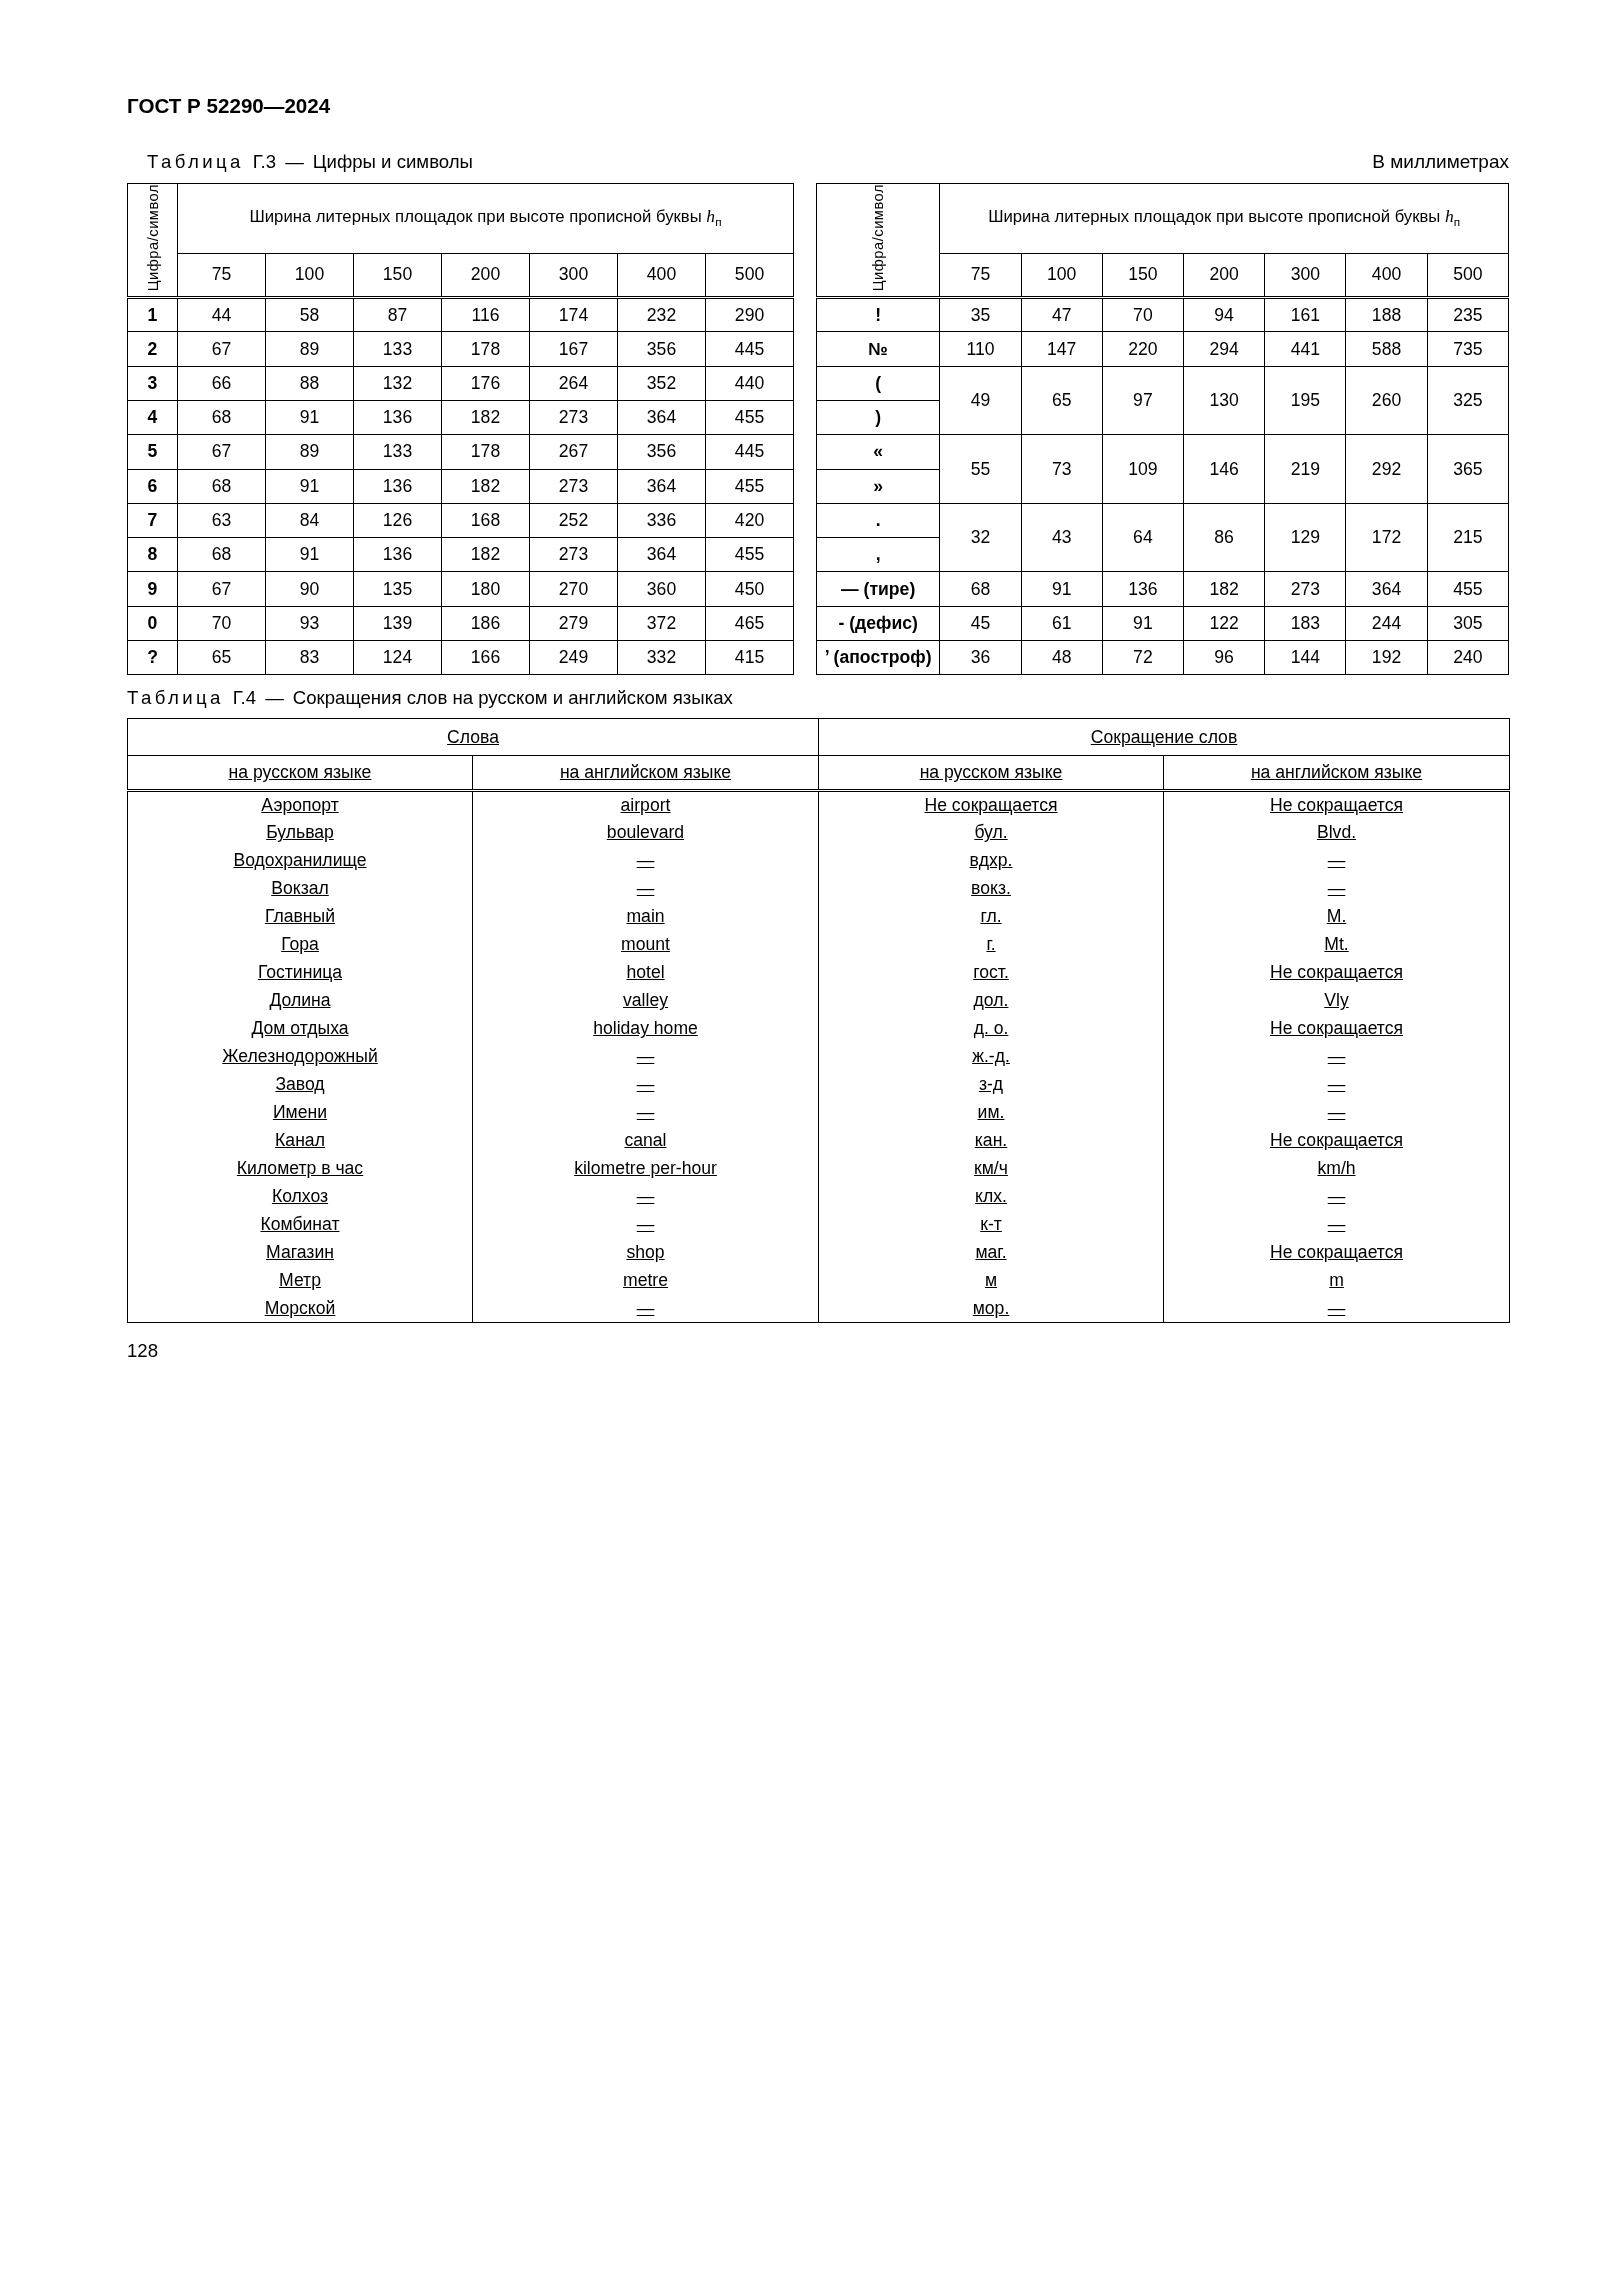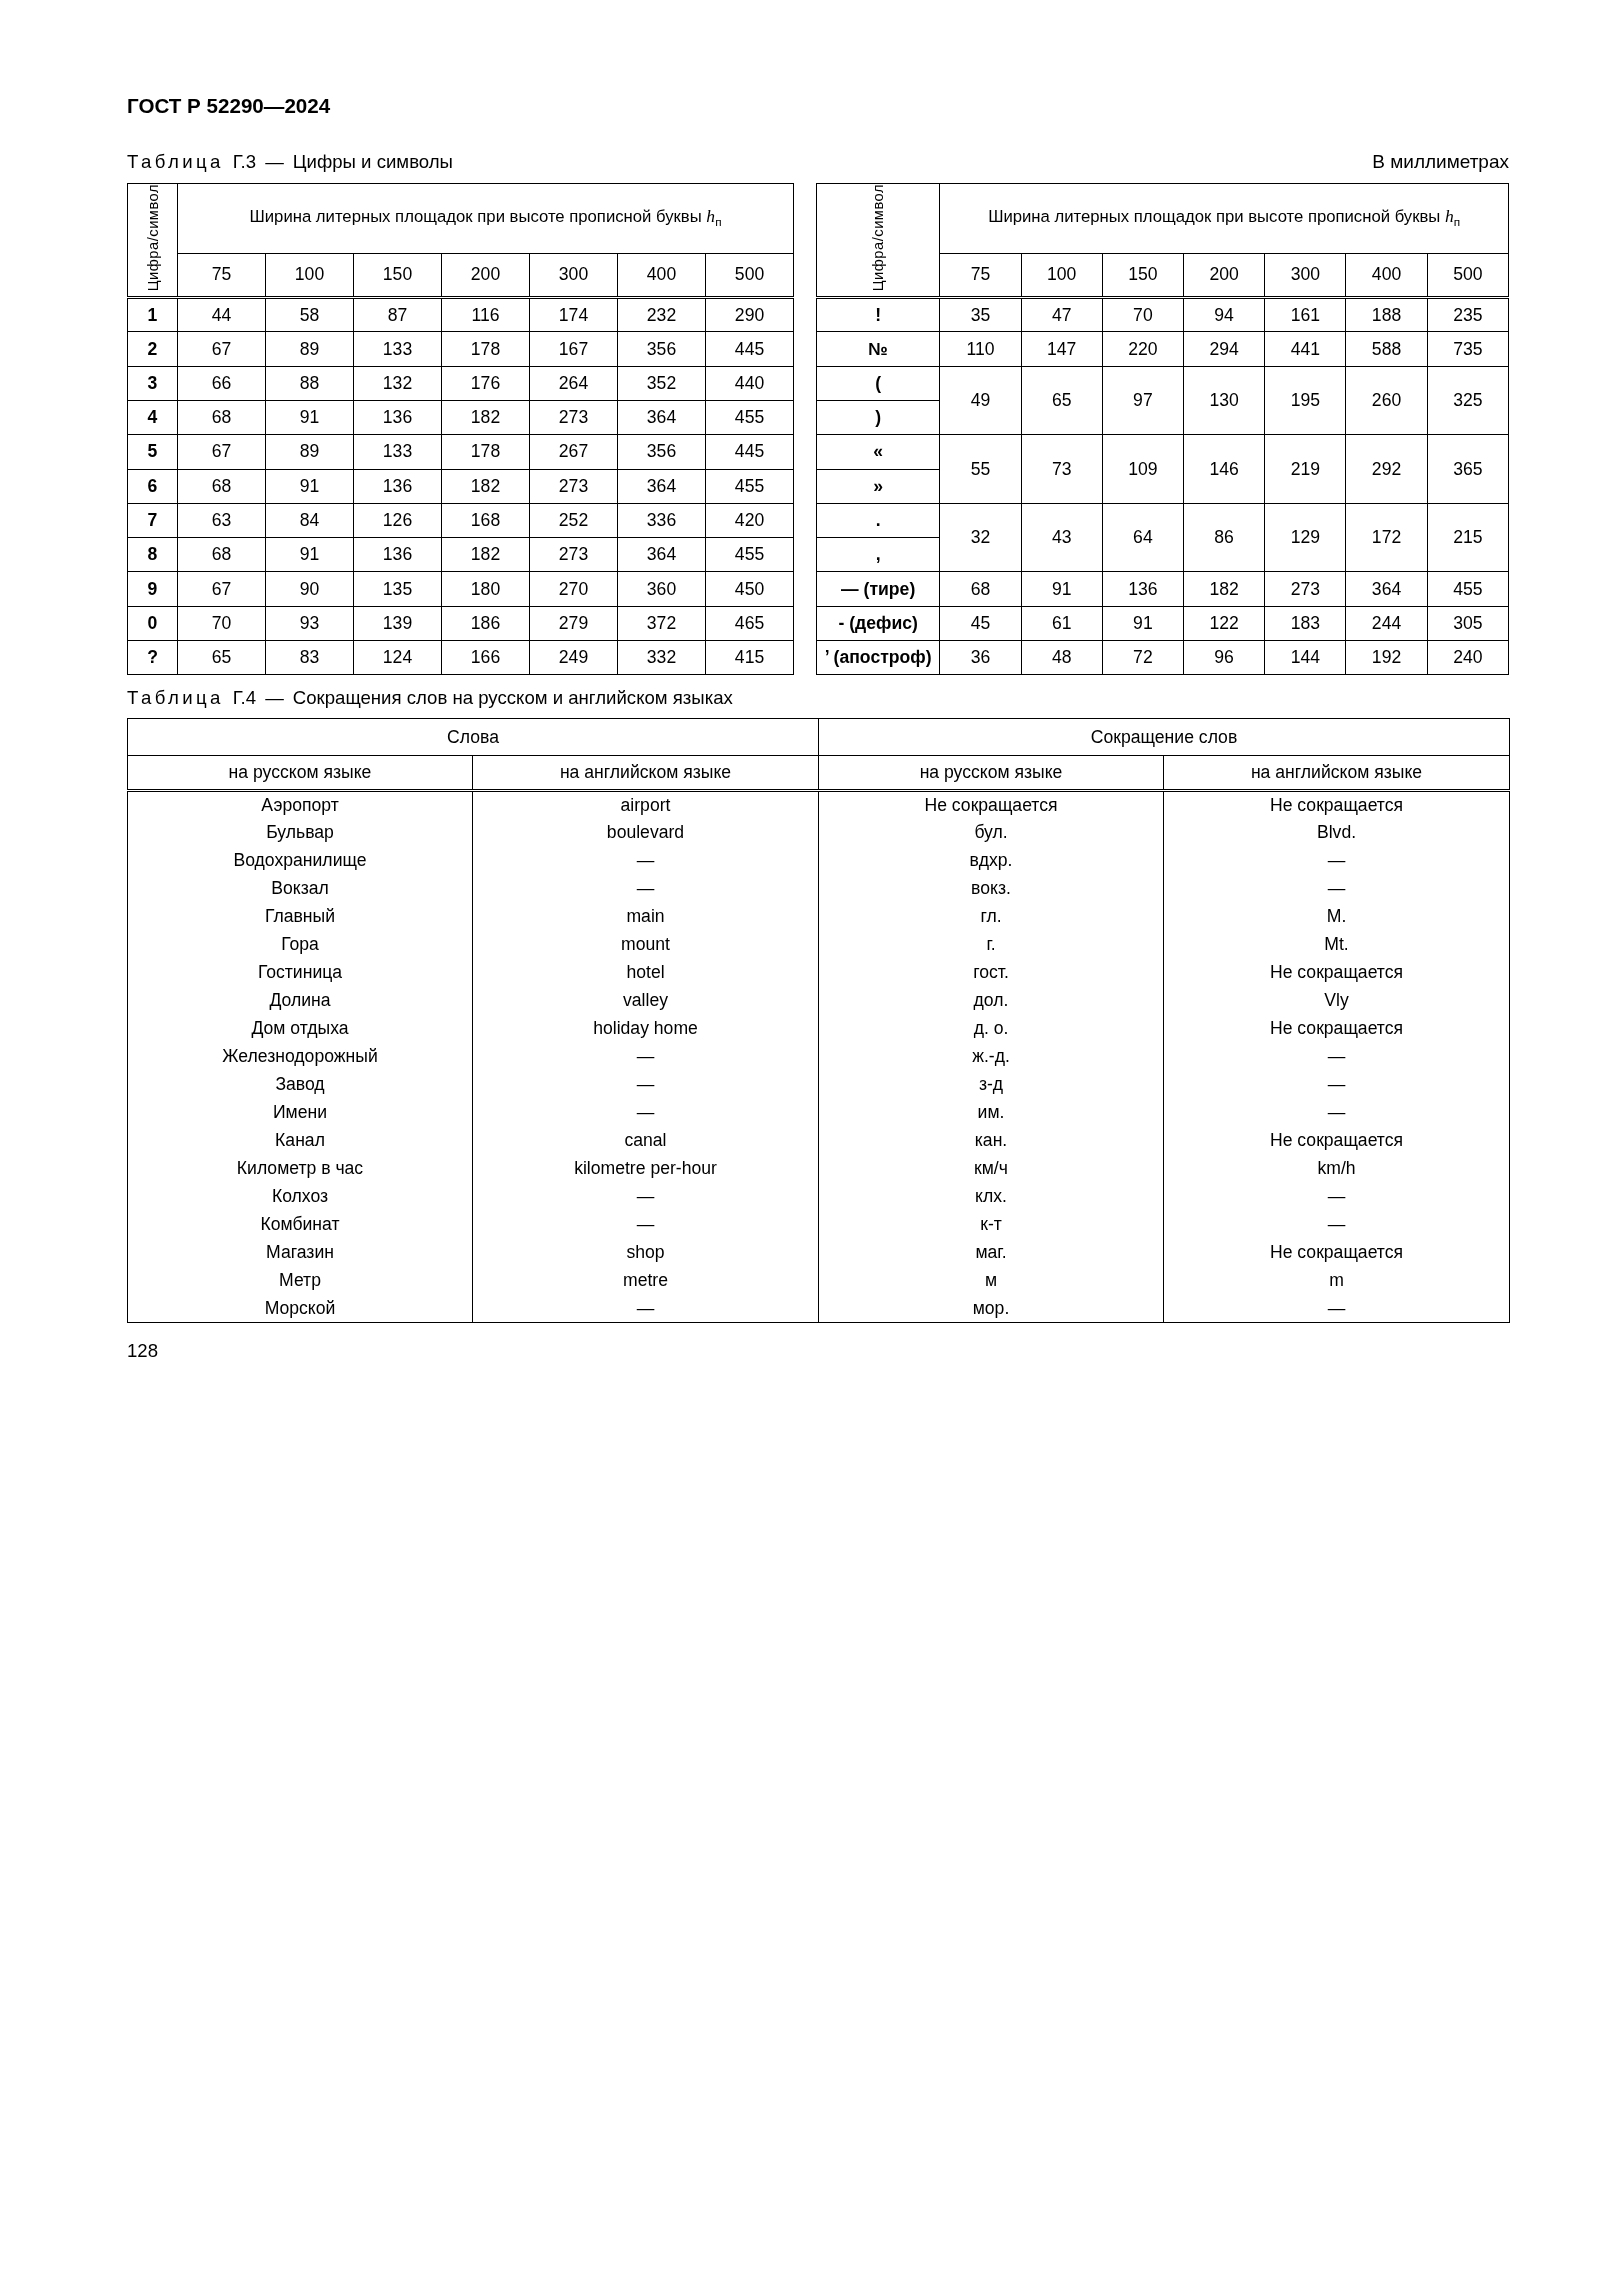--- a/index.html
+++ b/index.html
@@ -9,21 +9,21 @@
     position: relative;
     width: 1621px;
     height: 2260px;
     background: #fff;
     padding: 94px 112px 7px 127px;
     overflow: hidden;
   }
   .doc-code { font-size: 20.6px; font-weight: bold; }
   .caption-row {
     display: flex; justify-content: space-between; align-items: baseline;
-    margin-top: 33px; font-size: 18.6px;
+    margin-top: 33px; font-size: 18.6px; margin-left: 20px;
   }
   .caption-left span { margin-right: 3.9px; }
   .spaced { letter-spacing: 3.4px; }
   .units-note { font-size: 19px; }
   .caption2 { margin-top: 25.5px; font-size: 18.6px; }
   .caption2 span { margin-right: 3.9px; }
 
   .g3-wrap { display: flex; justify-content: space-between; margin-top: 9.8px; width: 1382px; }
 
   table { border-collapse: collapse; table-layout: fixed; }
@@ -48,21 +48,21 @@
     writing-mode: vertical-rl;
     transform: rotate(180deg);
     font-size: 14.7px;
     letter-spacing: 0.5px;
     white-space: nowrap;
   }
   .hsym { font-family: "Liberation Serif", serif; font-style: italic; font-size: 17.6px; }
   .hsub { font-size: 11.8px; }
 
   
-  .t4 { width: 1382px; margin-top: 9.8px; font-size: 17.6px; border: 1px solid #000; }
+  .t4 { width: 1382px; margin-top: 9.8px; font-size: 17.6px; border: 1px solid #000; text-decoration: underline; }
   .t4 th {
     border: 1px solid #000; font-weight: normal;
     text-align: center; vertical-align: middle;
   }
   .t4 .group-head th { height: 37px; }
   .t4 .subhead th { height: 35px; border-bottom: 3.9px double #000; }
   .t4 td {
     border-left: 1px solid #000; border-right: 1px solid #000;
     border-top: none; border-bottom: none;
     height: 28px; text-align: center; vertical-align: middle;

